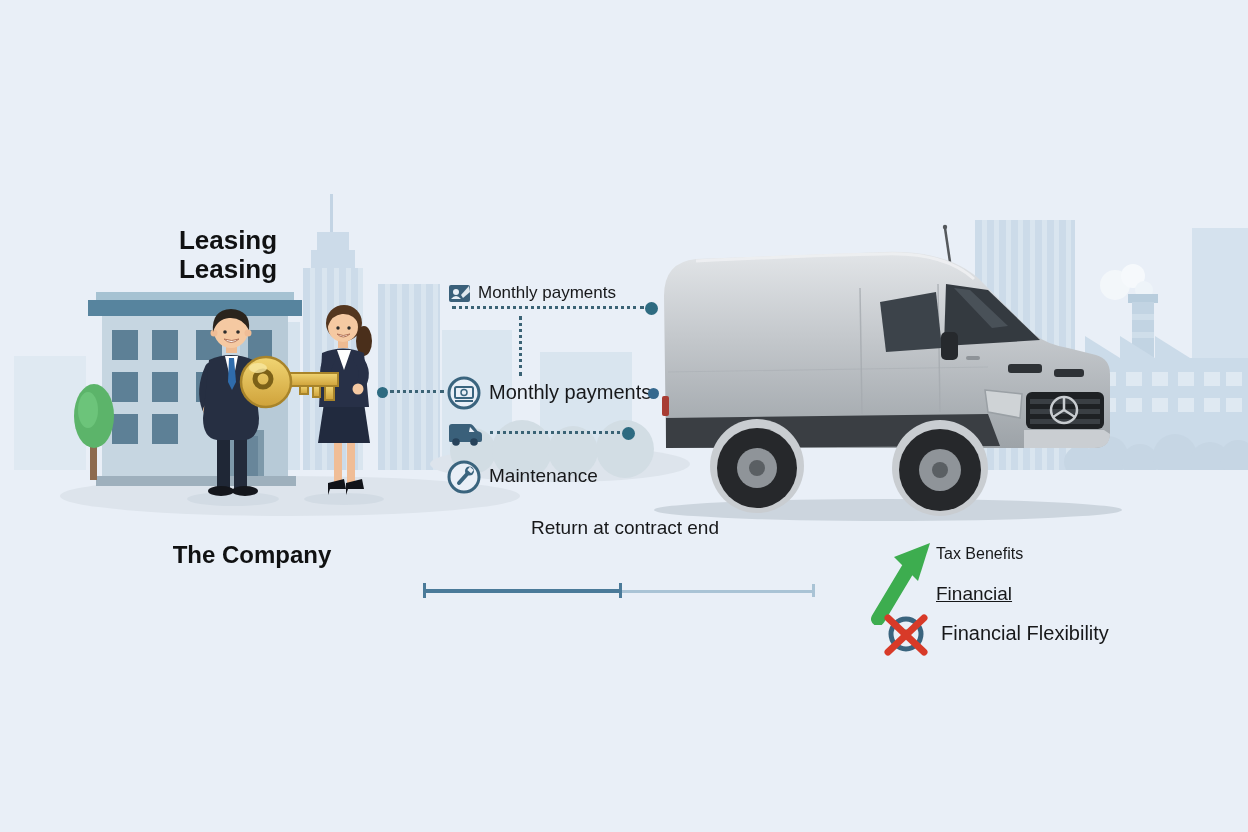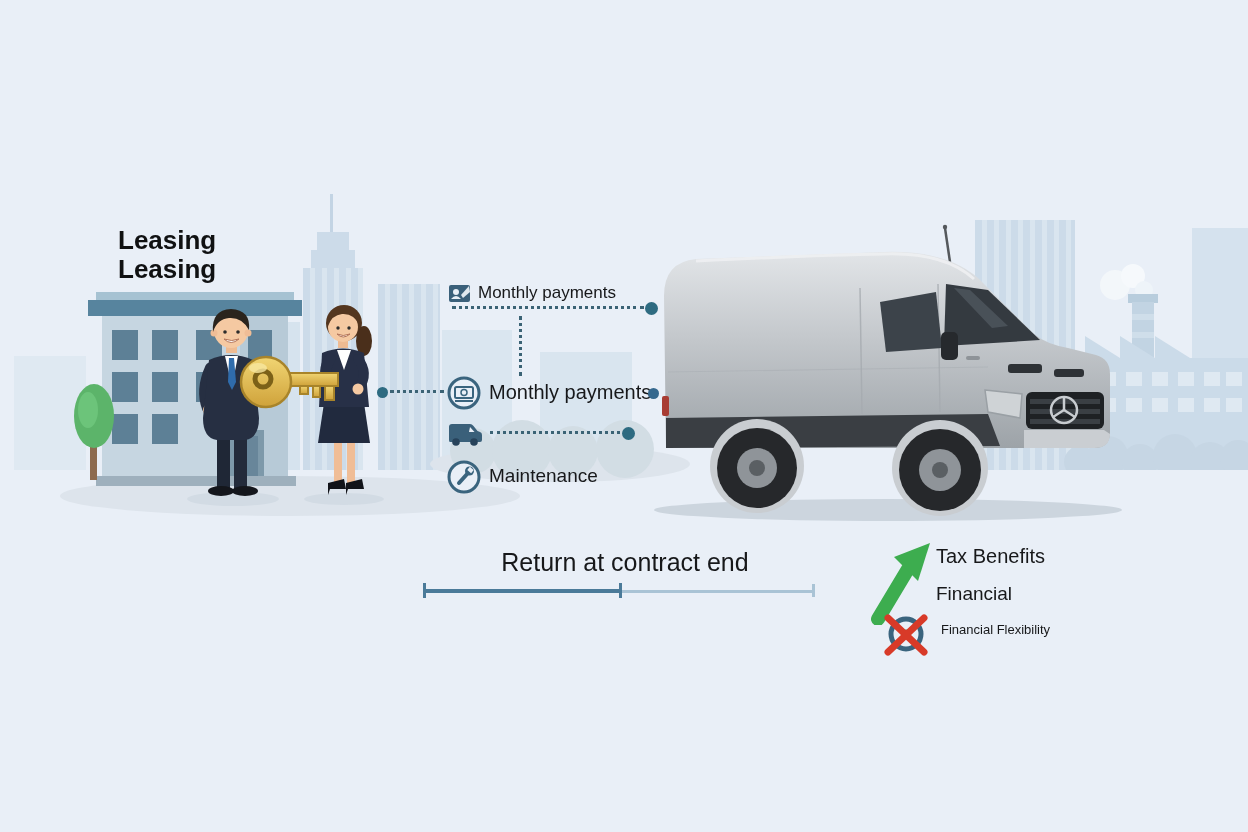--- a/index.html
+++ b/index.html
@@ -19,30 +19,30 @@
   .bld-r1{left:378px;top:284px;width:62px;height:186px;}
   .bld-r2{left:442px;top:330px;width:70px;height:140px;background:#dae6f0;}
   .bld-r3{left:540px;top:352px;width:92px;height:118px;background:#d9e5ef;}
   .bld-farl{left:14px;top:356px;width:72px;height:114px;background:#dfe9f2;}
   .bld-rr1{left:975px;top:220px;width:100px;height:250px;}
   .bld-rr2{left:1192px;top:228px;width:56px;height:242px;background:#d5e2ee;}
   .mound{position:absolute;border-radius:50%;background:#dde4ec;}
   .bush{position:absolute;border-radius:50%;background:#d2dde4;}
   
   .lbl{position:absolute;white-space:nowrap;}
-  .leasing{left:118px;top:226px;width:220px;text-align:left;font-size:26px;line-height:29px;font-weight:bold;color:#101112;}
+  .leasing{left:118px;top:226px;width:220px;text-align:center;font-size:26px;line-height:29px;font-weight:bold;color:#101112;}
   .thecompany{left:152px;top:541px;width:200px;text-align:center;font-size:24px;font-weight:bold;color:#101112;}
   .pay-top{left:478px;top:283px;font-size:17px;}
   .pay-mid{left:489px;top:381px;font-size:20px;}
   .maint{left:489px;top:465px;font-size:19px;}
-  .tl-title{left:455px;top:548px;width:340px;text-align:center;font-size:25px;white-space:nowrap;}
+  .tl-title{left:455px;top:517px;width:340px;text-align:center;font-size:19px;white-space:nowrap;}
   .tl-dur{left:520px;top:608px;width:210px;text-align:center;font-size:22px;}
-  .ben1{left:936px;top:545px;font-size:20px;text-align:right;}
-  .ben2{left:936px;top:583px;font-size:19px;}
-  .ben3{left:941px;top:622px;font-size:13px;}
+  .ben1{left:936px;top:545px;font-size:16px;text-align:right;}
+  .ben2{left:936px;top:583px;font-size:19px;text-decoration:underline;}
+  .ben3{left:941px;top:622px;font-size:20px;}
   
   .dotline{position:absolute;height:0;border-top:3px dotted #3b6375;}
   .dotline-v{position:absolute;width:0;border-left:3px dotted #3b6375;}
   .enddot{position:absolute;border-radius:50%;background:#2e6b81;}
   
   .tl-seg{position:absolute;}
   .tl-dark{background:#4a7a99;}
   .tl-light{background:#a9c3d5;}
   
   .icon{position:absolute;}
@@ -276,20 +276,21 @@
     <line x1="13" y1="24" x2="22" y2="14" stroke="#3a647e" stroke-width="4" stroke-linecap="round"></line>
     <circle cx="23.5" cy="12" r="4.5" fill="#3a647e"></circle>
     <rect x="22" y="9" width="5" height="4" fill="#e9eff7" transform="rotate(40 24.5 11)"></rect>
   </svg>
   <div class="lbl maint">Maintenance</div>
 
   <div class="lbl leasing">
     <span>Leasing</span><br>
     <span>Leasing</span>
   </div>
+  <div class="lbl thecompany">The Company</div>
 
   <div class="lbl tl-title">Return at contract end</div>
   <div class="tl-seg tl-dark" style="left:423px;top:583px;width:3px;height:15px;"></div>
   <div class="tl-seg tl-dark" style="left:425px;top:589px;width:196px;height:4px;"></div>
   <div class="tl-seg tl-dark" style="left:619px;top:583px;width:3px;height:15px;"></div>
   <div class="tl-seg tl-light" style="left:622px;top:590px;width:192px;height:3px;"></div>
   <div class="tl-seg tl-light" style="left:812px;top:584px;width:3px;height:13px;"></div>
 
   <svg class="icon" style="left:866px;top:537px;" width="70" height="88" viewBox="0 0 70 88">
     <line x1="12" y1="82" x2="42" y2="32" stroke="#3dad4f" stroke-width="14" stroke-linecap="round"></line>

